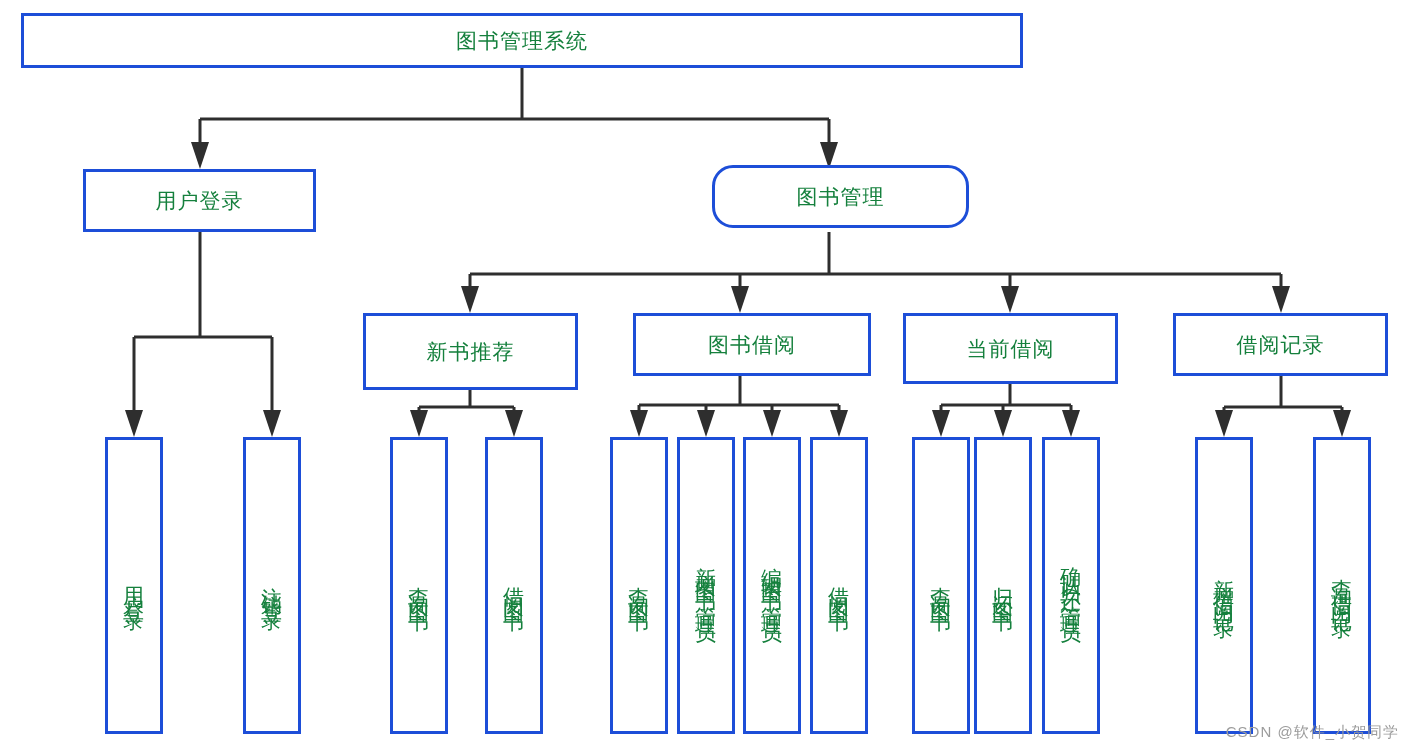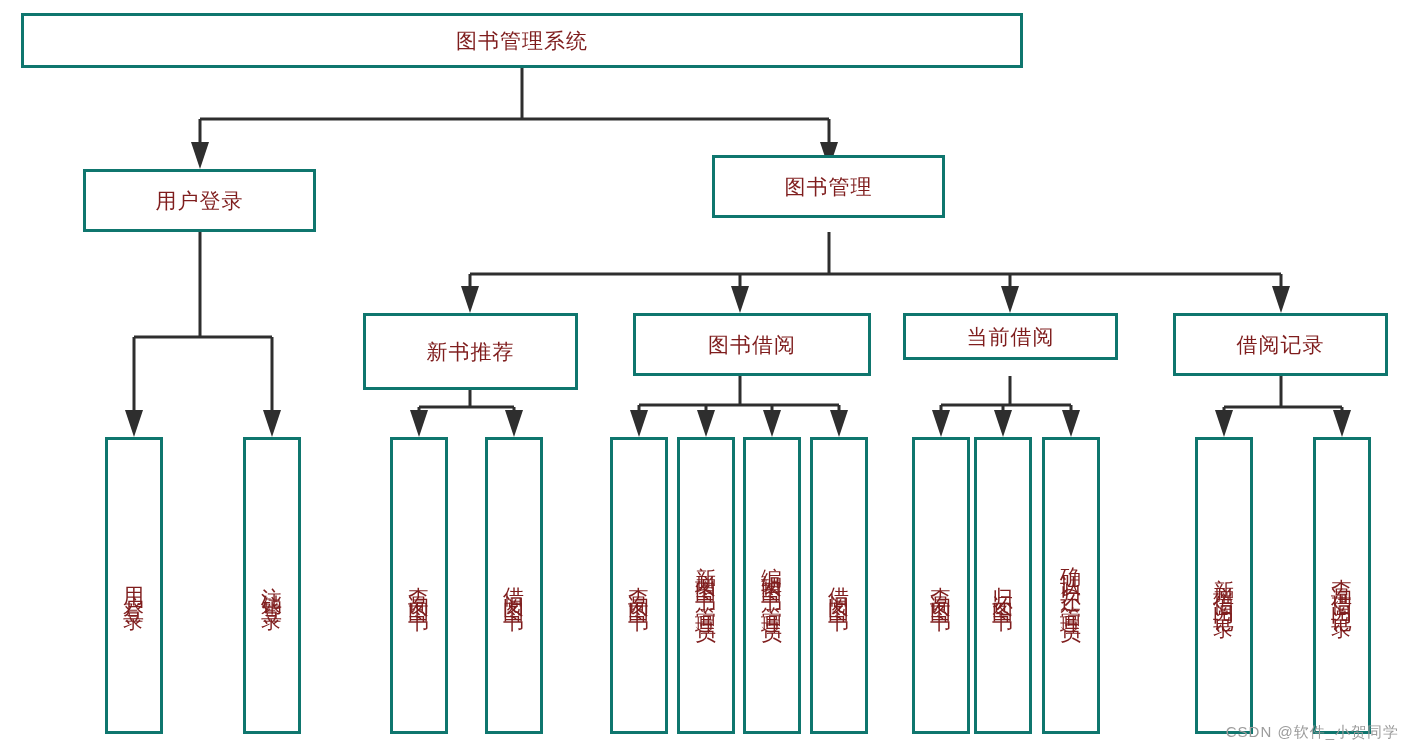--- a/index.html
+++ b/index.html
@@ -6,26 +6,26 @@
   #stage{
     position:relative;
     width:1405px;height:747px;
     background:#ffffff;
     font-family:"Liberation Sans","DejaVu Sans",sans-serif;
     overflow:hidden;
   }
   .node{
     position:absolute;
     box-sizing:border-box;
-    border:3px solid #0f766e;
+    border:3px solid #1d4ed8;
     background:#ffffff;
     display:flex;
     align-items:center;
     justify-content:center;
-    color:#7f1d1d;
+    color:#15803d;
     font-size:21px;
     letter-spacing:1px;
   }
   .leaf{
     width:58px;height:297px;top:437px;
   }
   .leaf .vtext{
     writing-mode:vertical-rl;
     text-orientation:mixed;
     line-height:1;
@@ -88,25 +88,25 @@
     <g>
       <path class="stem" d="M1281 376 V407 M1224 407 H1342 M1224 407 V412 M1342 407 V412"></path>
       <path class="arrowhead" d="M1215 410 H1233 L1224 437 Z"></path>
       <path class="arrowhead" d="M1333 410 H1351 L1342 437 Z"></path>
     </g>
   </svg>
 
   <div class="node" style="left:21px;top:13px;width:1002px;height:55px;">图书管理系统</div>
 
   <div class="node" style="left:83px;top:169px;width:233px;height:63px;">用户登录</div>
-  <div class="node" style="left:712px;top:155px;width:233px;height:63px;">图书管理</div>
+  <div class="node" style="left:712px;top:165px;width:257px;height:63px;border-radius:21px;">图书管理</div>
 
   <div class="node" style="left:363px;top:313px;width:215px;height:77px;">新书推荐</div>
   <div class="node" style="left:633px;top:313px;width:238px;height:63px;">图书借阅</div>
-  <div class="node" style="left:903px;top:313px;width:215px;height:47px;">当前借阅</div>
+  <div class="node" style="left:903px;top:313px;width:215px;height:71px;">当前借阅</div>
   <div class="node" style="left:1173px;top:313px;width:215px;height:63px;">借阅记录</div>
 
   <div class="node leaf" style="left:105px;">
     <span class="vtext">用户登录</span>
   </div>
   <div class="node leaf" style="left:243px;">
     <span class="vtext">注销登录</span>
   </div>
 
   <div class="node leaf" style="left:390px;">

